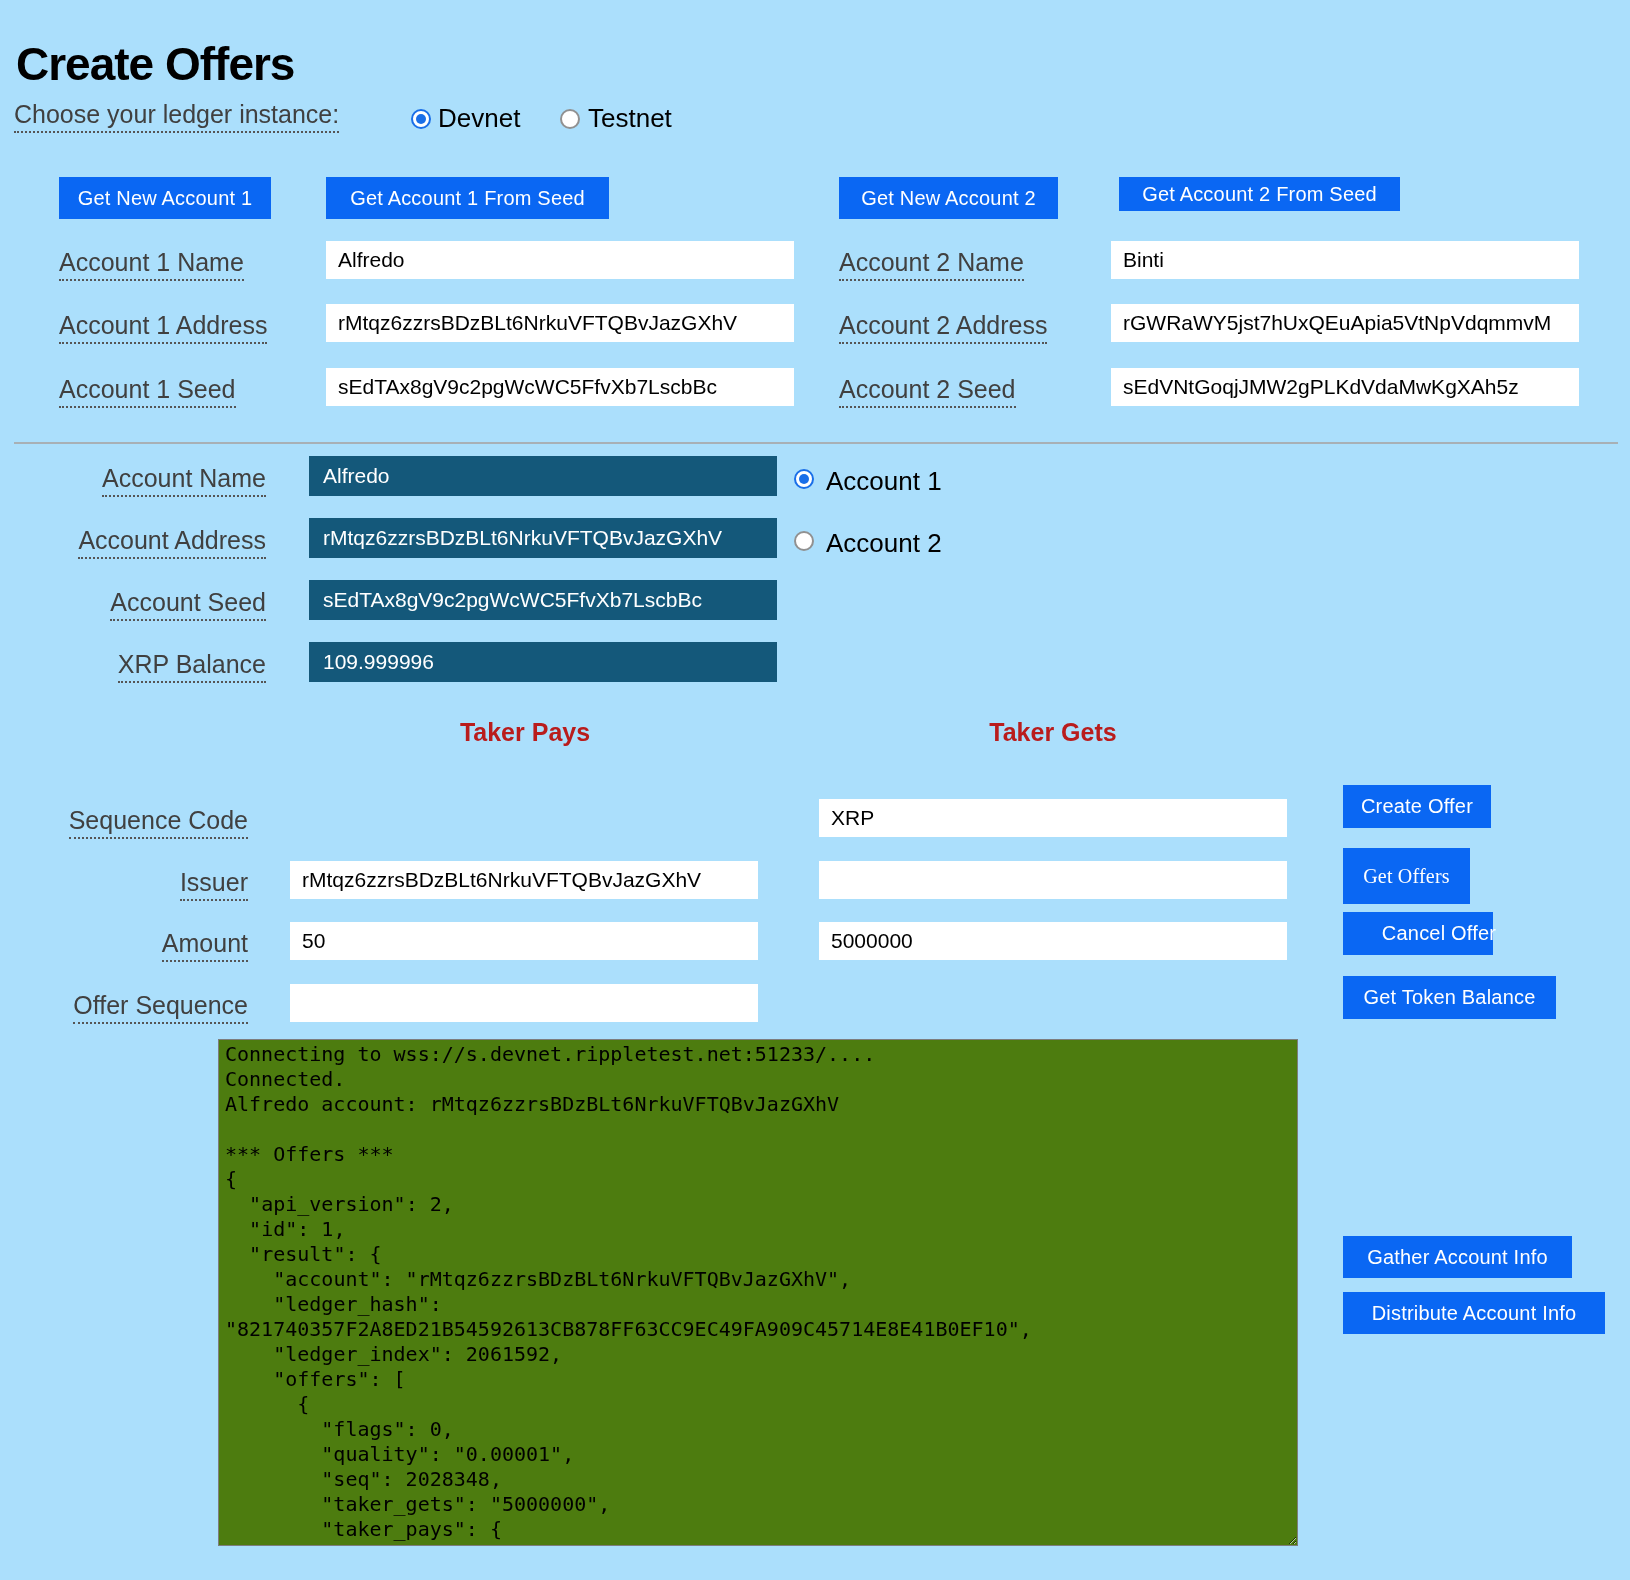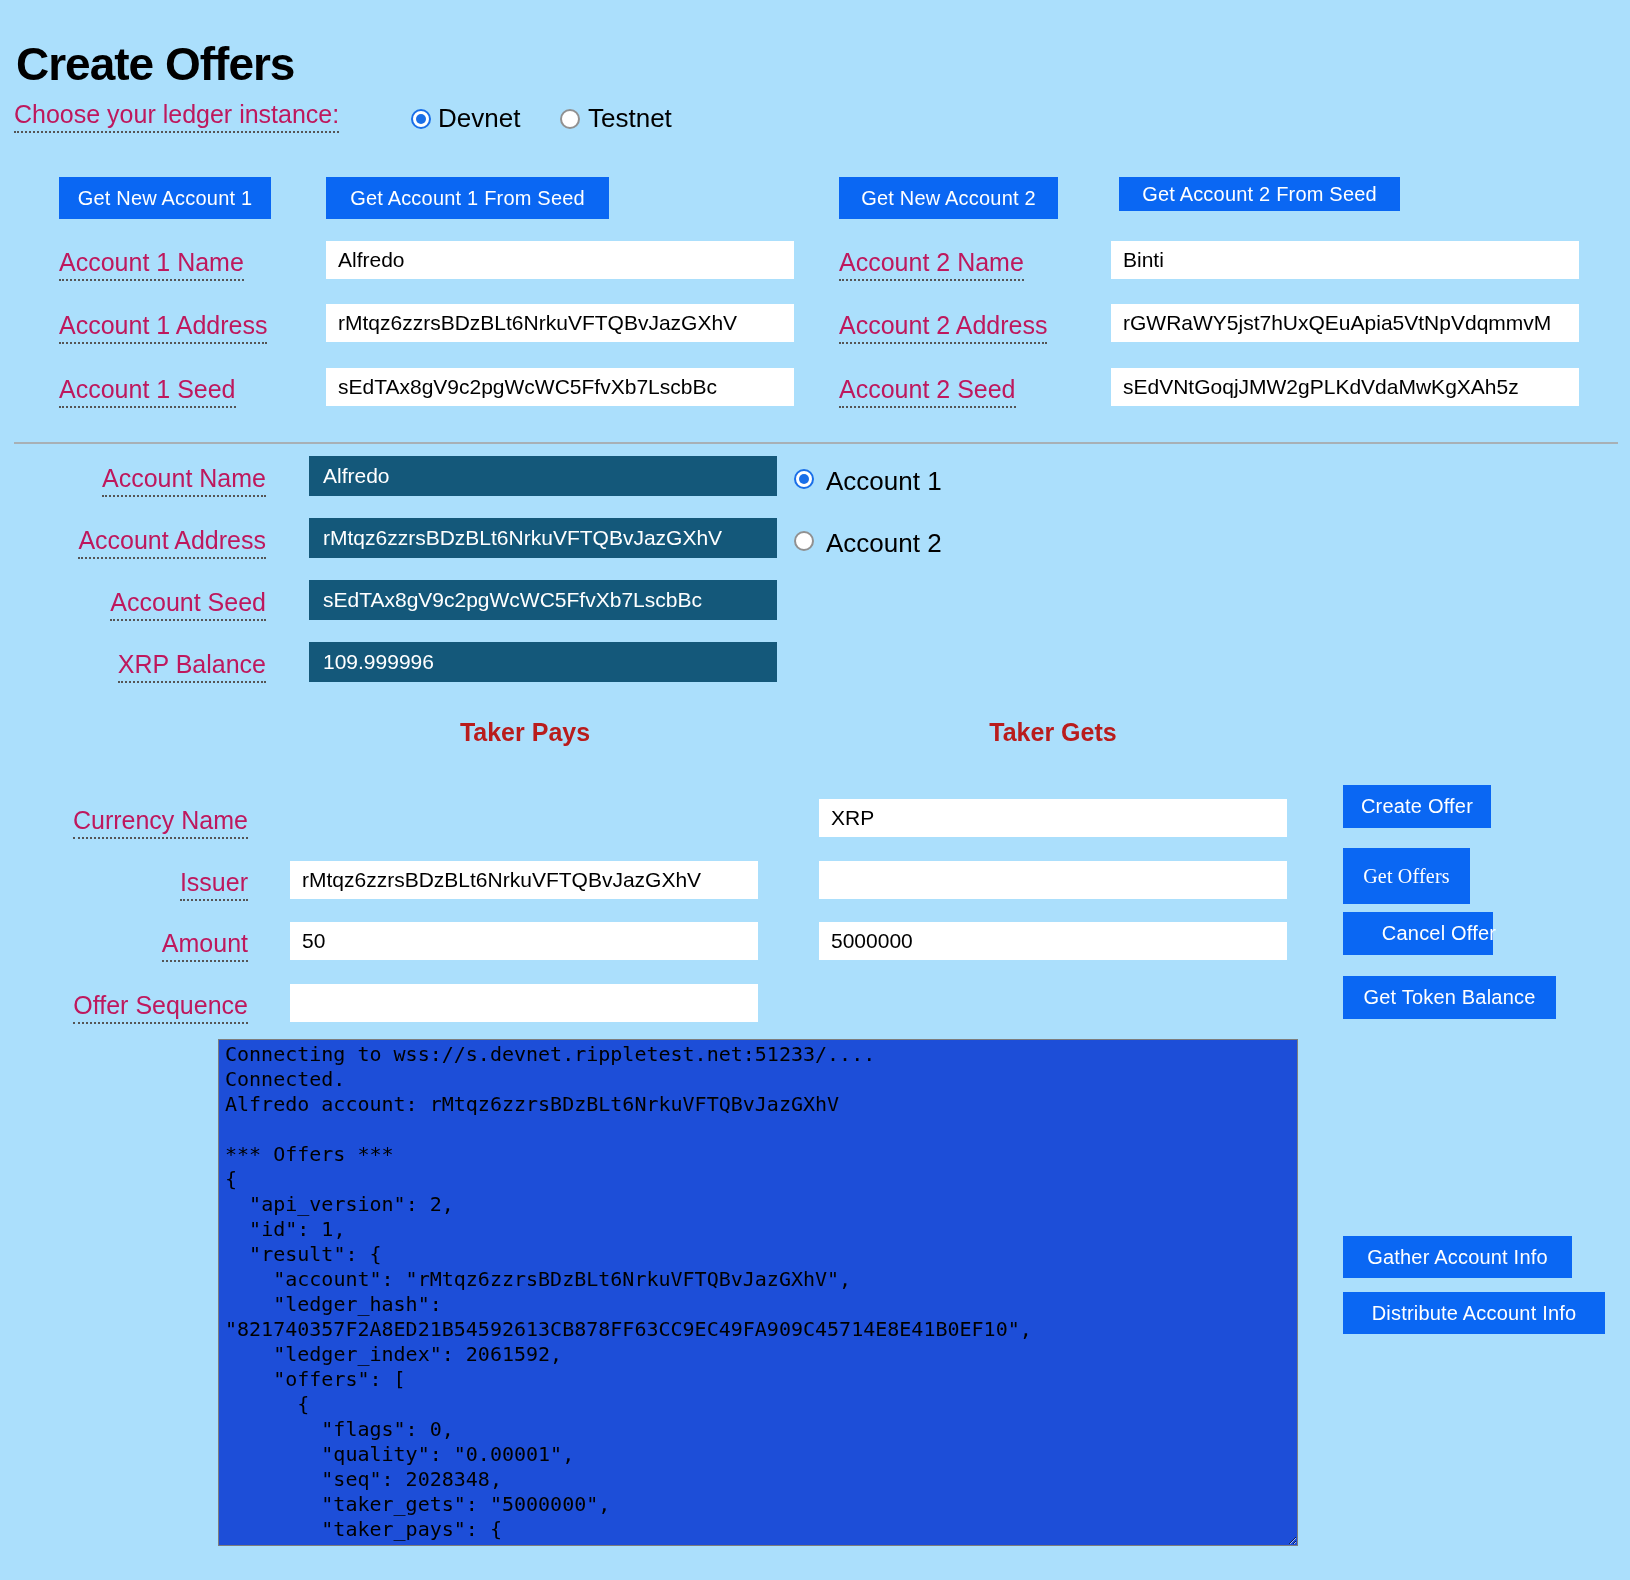--- a/index.html
+++ b/index.html
@@ -1,21 +1,21 @@
 <!DOCTYPE html>
 <html style="--background: #abdffc; --primary-button: #0a67f3; --readonly-field: #14587a; --radio-accent: #1a6fe8;"><head>
 <meta charset="utf-8">
 <style>
   html,body { margin:0; padding:0; background:#fff; }
   body { font-family:"Liberation Sans", sans-serif; }
   #app { position:relative; width:1630px; height:1580px; background:var(--background,#abdffc); overflow:hidden; }
 
   .page-title { position:absolute; left:16px; top:6px; font-size:46px; font-weight:bold; letter-spacing:-1px; color:#000; }
 
-  .lbl { position:absolute; display:inline-block; font-size:25px; color:#be185d; white-space:nowrap;
+  .lbl { position:absolute; display:inline-block; font-size:25px; color:#404040; white-space:nowrap;
          border-bottom:2px dotted #555; padding-bottom:2px; }
 
   .btn { position:absolute; box-sizing:border-box; background:var(--primary-button,#0a67f3); color:#fff;
          border:none; font-family:inherit; font-size:20px; font-weight:500; letter-spacing:.2px;
          display:flex; align-items:center; justify-content:center; cursor:pointer; white-space:nowrap; }
 
   .inp { position:absolute; box-sizing:border-box; background:#fff; border:none; outline:none;
          font-family:inherit; font-size:21px; color:#000; padding:0 12px; }
 
   .teal { position:absolute; box-sizing:border-box; background:var(--readonly-field,#14587a); border:none; outline:none;
@@ -26,21 +26,21 @@
   .radio { position:absolute; box-sizing:border-box; width:20px; height:20px; border-radius:50%; background:#fff; cursor:pointer; }
   .radio.on { border:2px solid var(--radio-accent,#1a6fe8); }
   .radio.on::after { content:""; position:absolute; left:3px; top:3px; right:3px; bottom:3px;
                      border-radius:50%; background:var(--radio-accent,#1a6fe8); }
   .radio.off { border:2px solid #919191; }
   .rlbl { position:absolute; font-size:26px; color:#000; white-space:nowrap; }
 
   .rule { position:absolute; left:14px; right:12px; top:442px; border:none; border-top:2px solid #a8b0b5; height:0; margin:0; }
 
   #results { position:absolute; left:218px; top:1039px; width:1080px; height:507px;
-             box-sizing:border-box; background:#1d4ed8; border:1px solid #7d7d7d;
+             box-sizing:border-box; background:#4d7c0f; border:1px solid #7d7d7d;
              font-family:"DejaVu Sans Mono","Liberation Mono",monospace; font-size:20px; line-height:25px;
              padding:2px 6px; color:#000; resize:both; white-space:pre-wrap; overflow:auto; }
 </style>
 </head>
 <body>
 
 <div id="app">
 
   <h1 class="page-title">Create Offers</h1>
 
@@ -81,21 +81,21 @@
   <input class="teal" style="left: 309px; top: 642px; width: 468px; height: 40px;" readonly="" value="109.999996">
 
   <span class="radio on" style="left:794px; top:469px;"></span>
   <span class="rlbl" style="left:826px; top:466px;">Account 1</span>
   <span class="radio off" style="left:794px; top:531px;"></span>
   <span class="rlbl" style="left:826px; top:528px;">Account 2</span>
 
   <span class="hd" style="left:525px; top:718px;">Taker Pays</span>
   <span class="hd" style="left:1053px; top:718px;">Taker Gets</span>
 
-  <span class="lbl" style="right:1382px; top:806px;">Currency Name</span>
+  <span class="lbl" style="right:1382px; top:806px;">Sequence Code</span>
   <input class="inp" style="left: 819px; top: 799px; width: 468px; height: 38px;" value="XRP">
   <button class="btn" style="left:1343px; top:785px; width:148px; height:43px;">Create Offer</button>
 
   <span class="lbl" style="right:1382px; top:868px;">Issuer</span>
   <input class="inp" style="left: 290px; top: 861px; width: 468px; height: 38px;" value="rMtqz6zzrsBDzBLt6NrkuVFTQBvJazGXhV">
   <input class="inp" style="left: 819px; top: 861px; width: 468px; height: 38px;" value="">
   <button class="btn" style="left:1343px; top:848px; width:127px; height:56px;font-family:Liberation Serif, serif;">Get Offers</button>
 
   <span class="lbl" style="right:1382px; top:929px;">Amount</span>
   <input class="inp" style="left: 290px; top: 922px; width: 468px; height: 38px;" value="50">

